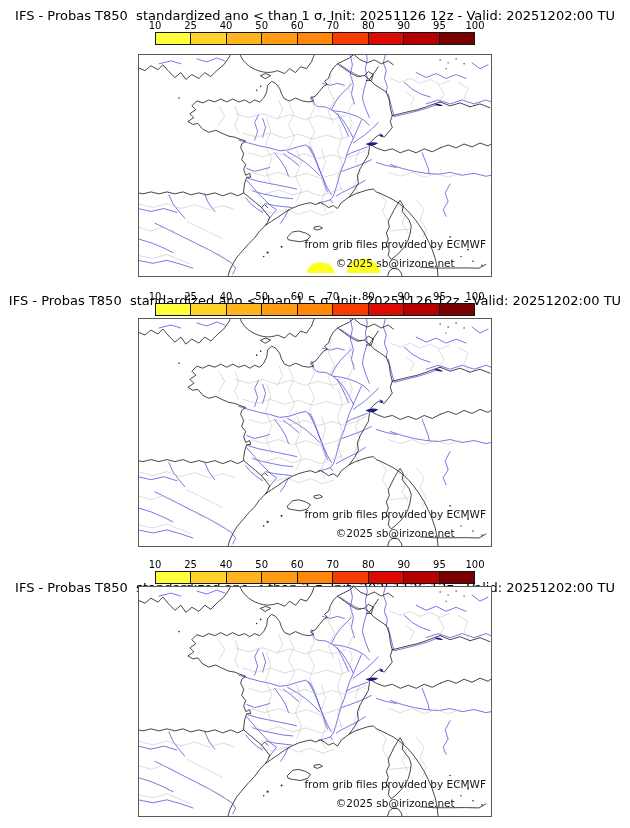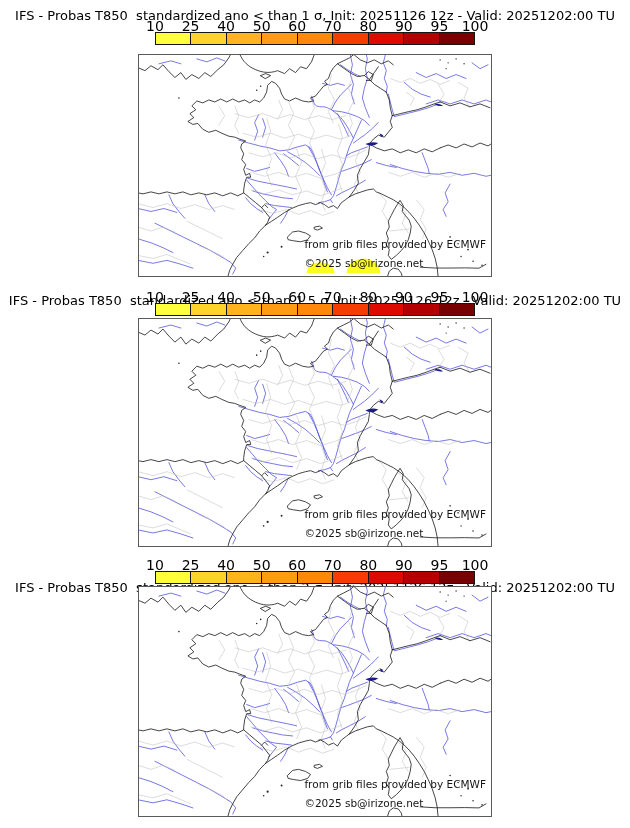--- a/index.html
+++ b/index.html
@@ -9,35 +9,35 @@
     overflow:hidden;
   }
   .panel-title{
     position:absolute;left:0;width:630px;text-align:center;
     font-size:13px;color:#000;white-space:pre;letter-spacing:0px;
   }
   .cb{position:absolute;left:155px;width:320px;height:24px;}
   .cb-ticks{position:absolute;top:0;left:0;width:100%;height:10px;}
   .cb-ticks span{
     position:absolute;top:0;transform:translateX(-50%);
-    font-size:14px;color:#000;line-height:10px;
+    font-size:10px;color:#000;line-height:10px;
   }
   .cb-bar{
     position:absolute;top:11px;left:0;width:318px;height:11px;
     border:1px solid #151515;display:flex;background:#fff;
   }
   .cb-seg{flex:1 1 auto;border-right:1px solid #151515;}
   .cb-seg:last-child{border-right:none;}
   .map-frame{
     position:absolute;left:138px;width:354px;
     border:1.2px solid #5a5a5a;box-sizing:border-box;background:#fff;
   }
   .map-frame svg{position:absolute;left:0;top:0;width:100%;height:100%;}
   .attribution{
-    position:absolute;right:5px;bottom:3px;text-align:left;
+    position:absolute;right:5px;bottom:3px;text-align:center;
     font-size:10.5px;color:#141414;line-height:1.8;z-index:3;
   }
   .attribution div{white-space:pre;}
   #svg-defs{position:absolute;width:0;height:0;}
 </style>
 </head>
 <body>
 
 <svg id="svg-defs" xmlns="http://www.w3.org/2000/svg">
   <defs>

